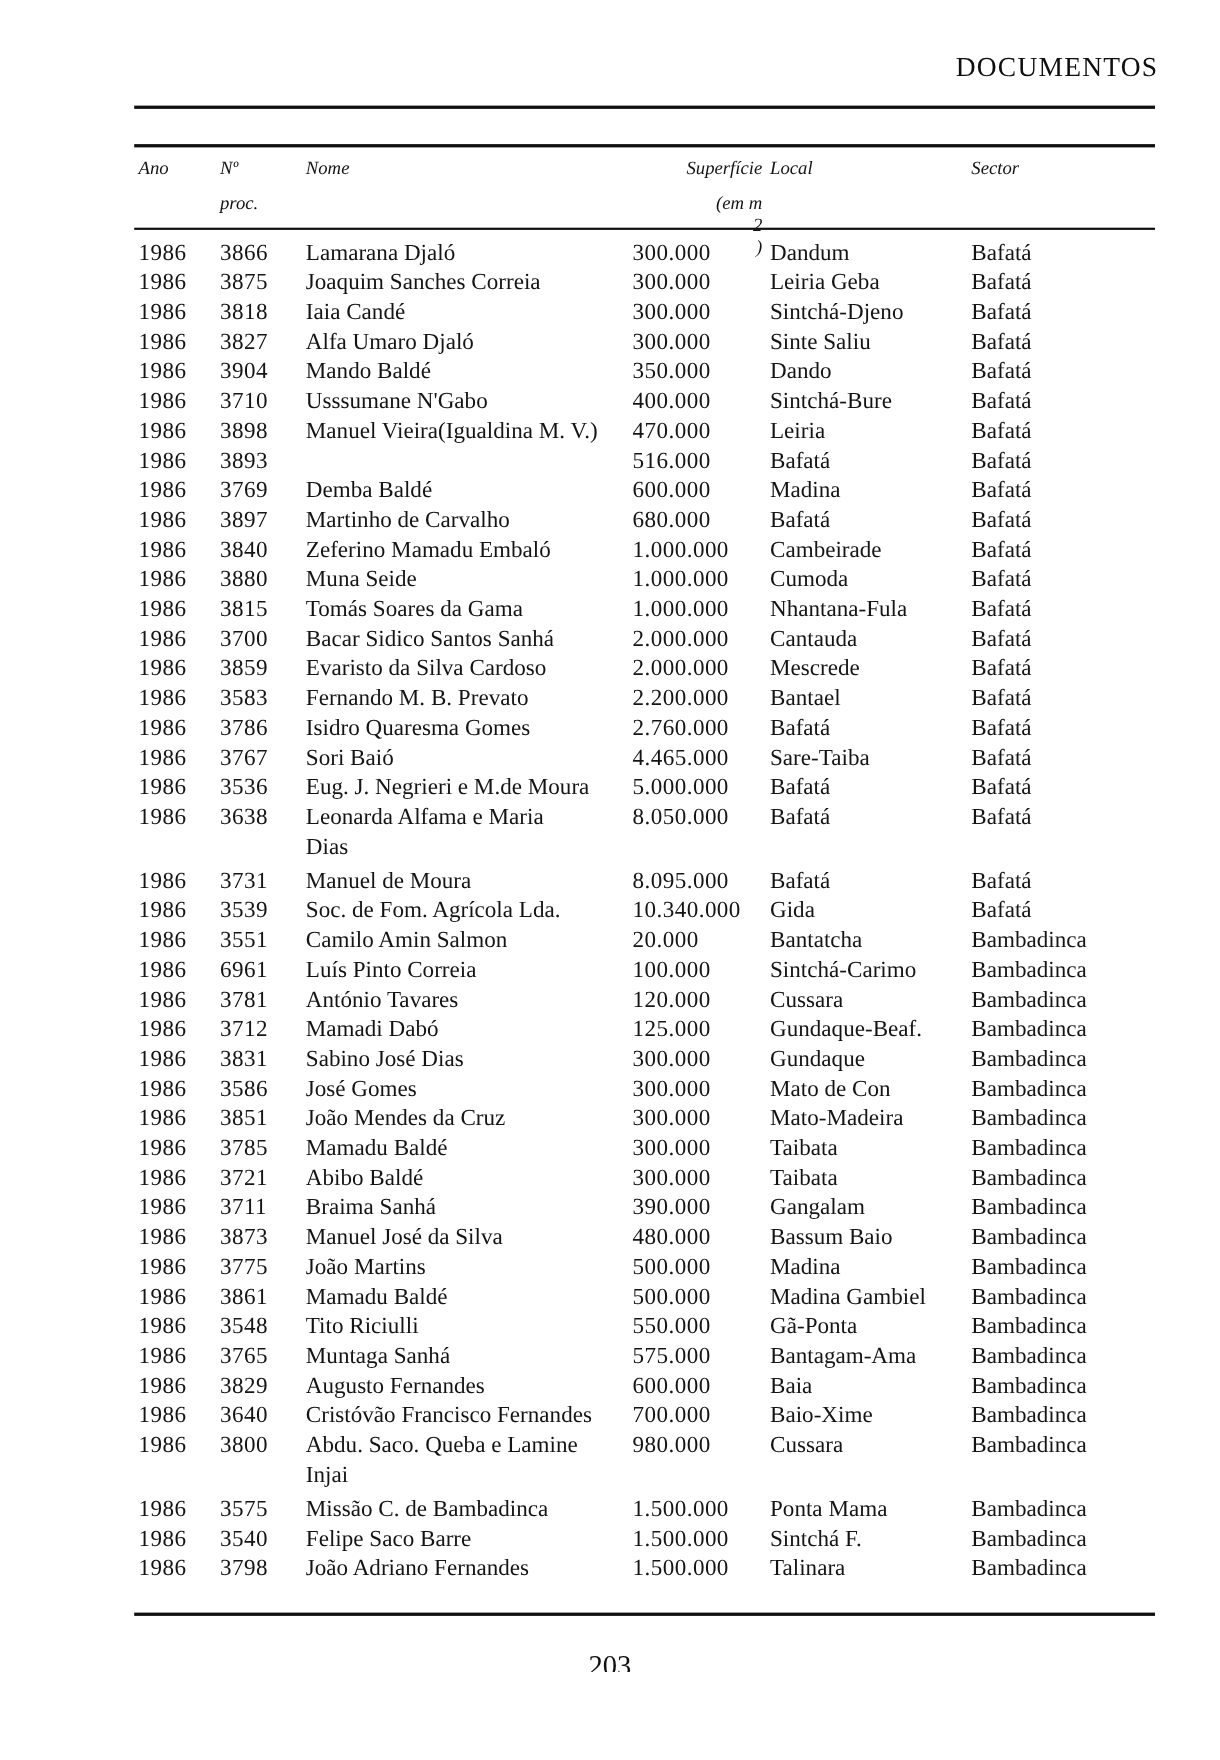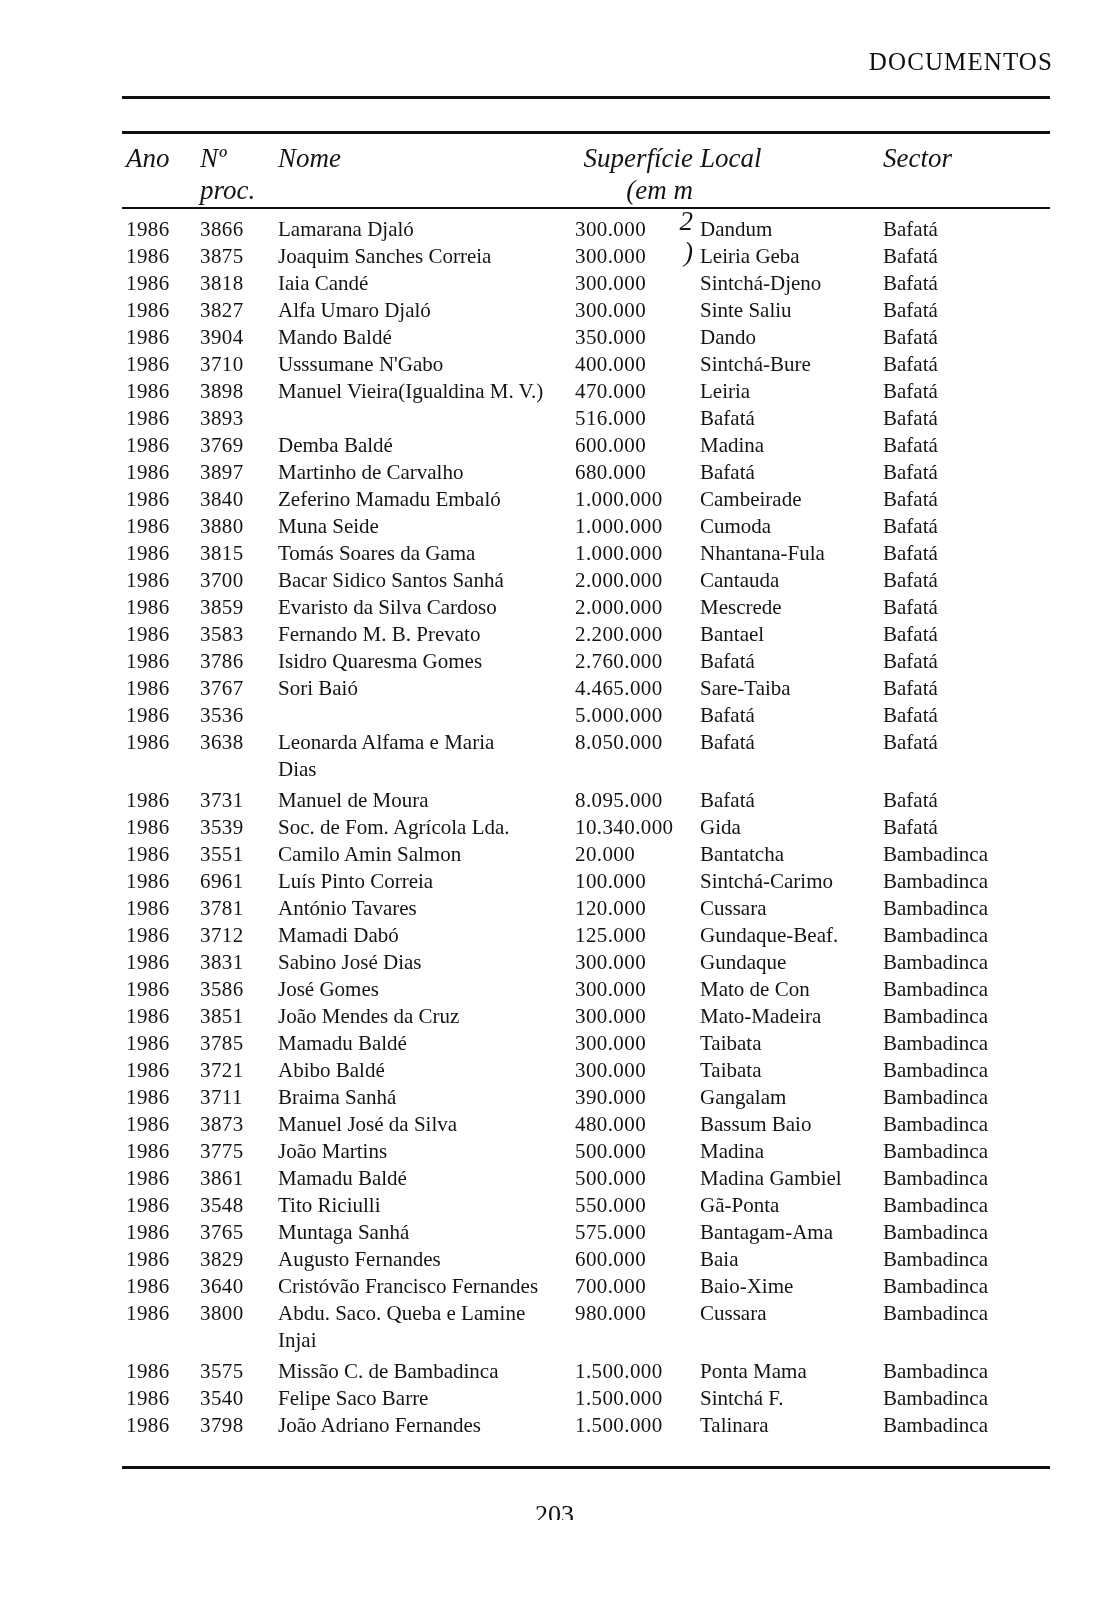--- a/index.html
+++ b/index.html
@@ -51,21 +51,21 @@
   
   .thead {
     position: absolute;
     top: 143px;
     left: 0;
     right: 0;
     height: 64px;
   }
   .thead span {
     font-style: italic;
-    font-size: 27px;
+    font-size: 17px;
     display: block;
     white-space: nowrap;
   }
   .thead .col-sup { text-align: right; font-family: Liberation Serif, serif; }
   .th-sub {
     position: absolute;
     top: 32px;
   }
   .sup2 {
     font-size: 14px;
@@ -285,20 +285,21 @@
         <span class="col-ano">1986</span>
         <span class="col-proc">3767</span>
         <span class="col-nome">Sori Baió</span>
         <span class="col-sup">4.465.000</span>
         <span class="col-local">Sare-Taiba</span>
         <span class="col-sector">Bafatá</span>
       </div>
       <div class="row">
         <span class="col-ano">1986</span>
         <span class="col-proc">3536</span>
+        <span class="col-nome">Eug. J. Negrieri e M.de Moura</span>
         <span class="col-sup">5.000.000</span>
         <span class="col-local">Bafatá</span>
         <span class="col-sector">Bafatá</span>
       </div>
       <div class="row">
         <span class="col-ano">1986</span>
         <span class="col-proc">3638</span>
         <span class="col-nome">Leonarda Alfama e Maria</span>
         <span class="col-sup">8.050.000</span>
         <span class="col-local">Bafatá</span>

